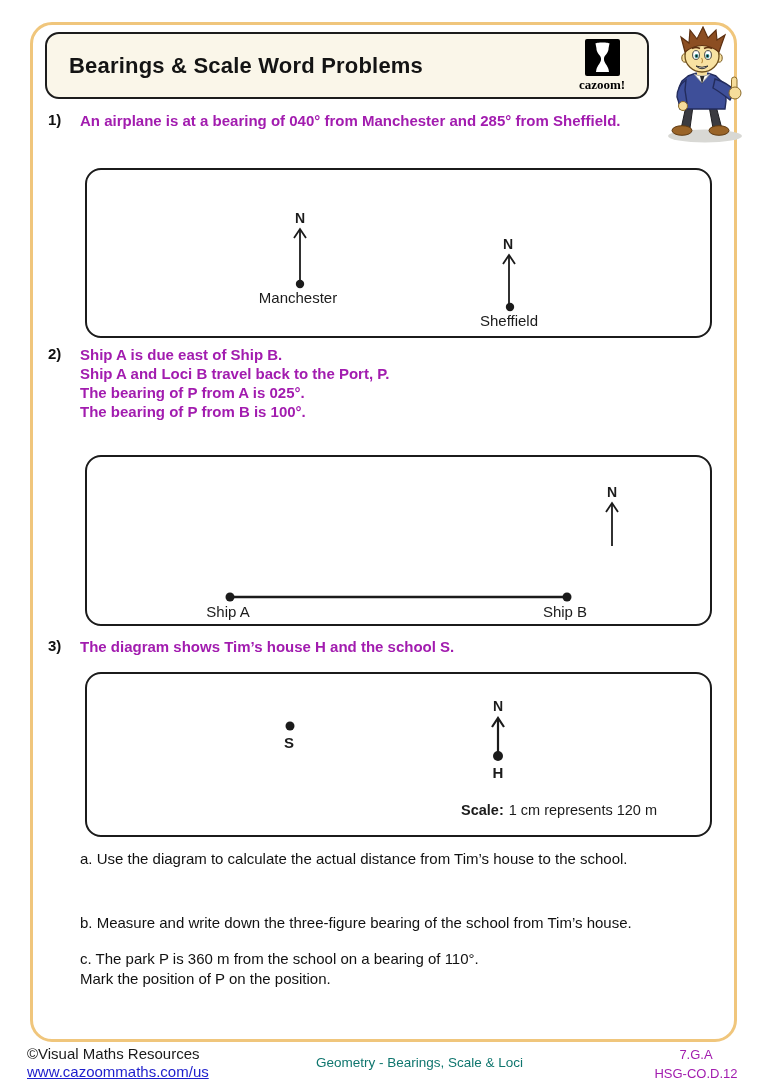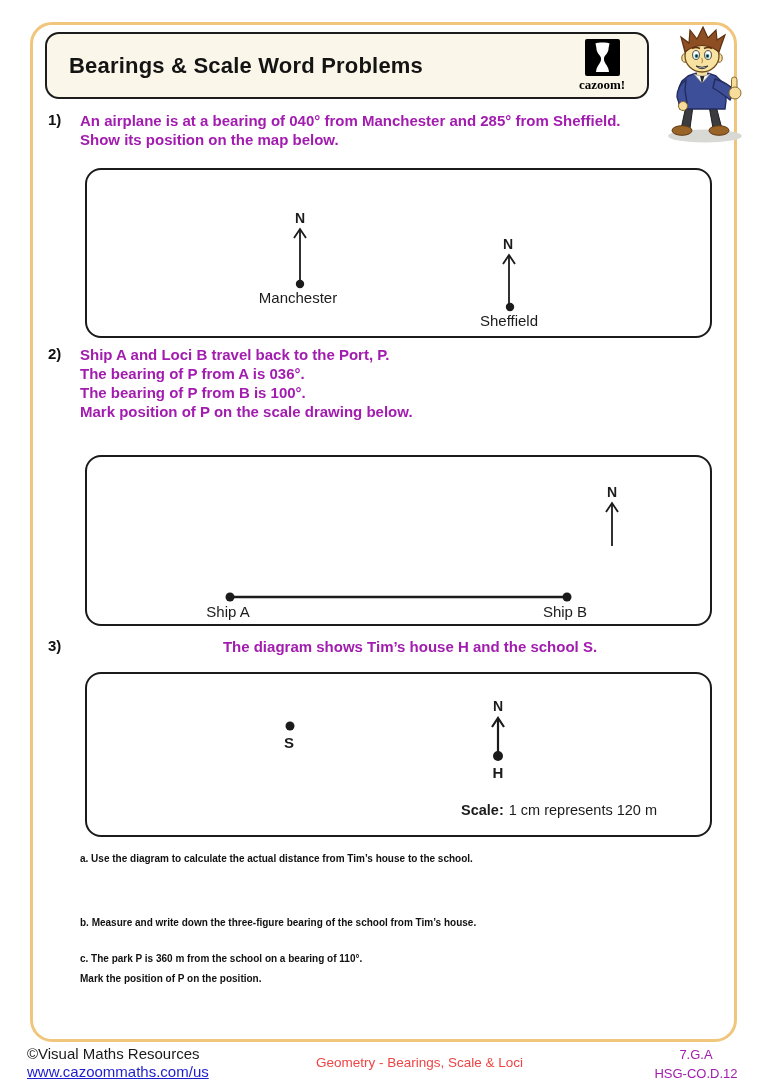--- a/index.html
+++ b/index.html
@@ -18,25 +18,25 @@
 
   .mascot { position:absolute; left:654px; top:26px; width:106px; height:118px; }
 
   .qnum { position:absolute; font-size:15px; font-weight:bold; color:#111; }
   .qtext { position:absolute; left:80px; font-size:15px; font-weight:bold; color:#a21caf; line-height:19px; width:660px; }
 
   .diagram-box { position:absolute; left:85px; width:627px; background:#fff;
     border:2px solid #1b1b1b; border-radius:16px; }
   .diagram-box svg { position:absolute; inset:0; width:100%; height:100%; }
 
-  .subq { position:absolute; left:80px; font-size:10px; font-weight:bold; color:#111; line-height:20px; width:670px; }
+  .subq { position:absolute; left:80px; font-size:15px; font-weight:normal; color:#111; line-height:20px; width:670px; }
 
   .footer-left { position:absolute; left:27px; top:1045px; font-size:15px; color:#1a1a1a; line-height:18px; }
   .footer-link { color:#1d1dcc; text-decoration:underline; cursor:pointer; }
-  .footer-center { position:absolute; left:316px; top:1055px; font-size:13.5px; color:#ef4444; }
+  .footer-center { position:absolute; left:316px; top:1055px; font-size:13.5px; color:#0f766e; }
   .footer-right { position:absolute; left:648px; top:1045px; width:96px; text-align:center; font-size:13px; color:#a21caf; line-height:19px; }
 
   svg text { font-family:"Liberation Sans", sans-serif; fill:#1b1b1b; }
   .n-label { font-size:14px; font-weight:bold; }
   .pt-label { font-size:15px; }
   .pt-label-bold { font-size:15px; font-weight:bold; }
   .scale-text { font-size:14.5px; }
 </style>
 </head>
 <body>
@@ -82,21 +82,20 @@
   <circle cx="52.5" cy="30" r="0.9" fill="#111111"></circle>
   <path d="M37 22.5 Q41 20.5 45 22.5" stroke="#5c2f10" fill="none" stroke-width="1.6"></path>
   <path d="M49 22.5 Q53 20.5 57 22.5" stroke="#5c2f10" fill="none" stroke-width="1.6"></path>
   <path d="M46.5 32 Q48.5 35 46.5 37" stroke="#b98d3e" fill="none" stroke-width="1.1"></path>
   <path d="M41 40 Q47 45.5 53 40 Q47 42.5 41 40 Z" fill="#ffffff" stroke="#333333" stroke-width="1"></path>
 </svg>
 
 <div class="qnum" style="left:48px; top:111px;">1)</div>
 <div class="qtext" style="top:111px;">
   <div>An airplane is at a bearing of 040° from Manchester and 285° from Sheffield.</div>
-  <div>Show its position on the map below.</div>
 </div>
 
 <div class="diagram-box" style="top:168px; height:170px;">
   <svg viewBox="0 0 623 166">
     <g>
       <text class="n-label" x="213" y="53" text-anchor="middle">N</text>
       <line x1="213" y1="60" x2="213" y2="112" stroke="#1b1b1b" stroke-width="1.8"></line>
       <path d="M207 68 L213 59 L219 68" fill="none" stroke="#1b1b1b" stroke-width="1.8"></path>
       <circle cx="213" cy="114" r="4.2" fill="#1b1b1b"></circle>
     </g>
@@ -106,45 +105,45 @@
       <line x1="422" y1="86" x2="422" y2="135" stroke="#1b1b1b" stroke-width="1.8"></line>
       <path d="M416 94 L422 85 L428 94" fill="none" stroke="#1b1b1b" stroke-width="1.8"></path>
       <circle cx="423" cy="137" r="4.2" fill="#1b1b1b"></circle>
     </g>
     <text class="pt-label" x="422" y="156" text-anchor="middle">Sheffield</text>
   </svg>
 </div>
 
 <div class="qnum" style="left:48px; top:345px;">2)</div>
 <div class="qtext" style="top:345px;">
+  <div>Ship A is due east of Ship B.</div>
   <div>Ship A and Loci B travel back to the Port, P.</div>
-  <div>The bearing of P from A is 036°.</div>
+  <div>The bearing of P from A is 025°.</div>
   <div>The bearing of P from B is 100°.</div>
-  <div>Mark position of P on the scale drawing below.</div>
 </div>
 
 <div class="diagram-box" style="top:455px; height:171px;">
   <svg viewBox="0 0 623 167">
     <g>
       <text class="n-label" x="525" y="40" text-anchor="middle">N</text>
       <line x1="525" y1="47" x2="525" y2="89" stroke="#1b1b1b" stroke-width="1.8"></line>
       <path d="M519 55 L525 46 L531 55" fill="none" stroke="#1b1b1b" stroke-width="1.8"></path>
     </g>
     <g>
       <line x1="143" y1="140" x2="480" y2="140" stroke="#1b1b1b" stroke-width="2.6"></line>
       <circle cx="143" cy="140" r="4.5" fill="#1b1b1b"></circle>
       <circle cx="480" cy="140" r="4.5" fill="#1b1b1b"></circle>
     </g>
     <text class="pt-label" x="141" y="160" text-anchor="middle">Ship A</text>
     <text class="pt-label" x="478" y="160" text-anchor="middle">Ship B</text>
   </svg>
 </div>
 
 <div class="qnum" style="left:48px; top:637px;">3)</div>
-<div class="qtext" style="top:637px;text-align:center;">
+<div class="qtext" style="top:637px;">
   <div>The diagram shows Tim’s house H and the school S.</div>
 </div>
 
 <div class="diagram-box" style="top:672px; height:165px;">
   <svg viewBox="0 0 623 161">
     <g>
       <circle cx="203" cy="52" r="4.5" fill="#1b1b1b"></circle>
       <text class="pt-label-bold" x="202" y="74" text-anchor="middle">S</text>
     </g>
     <g>

